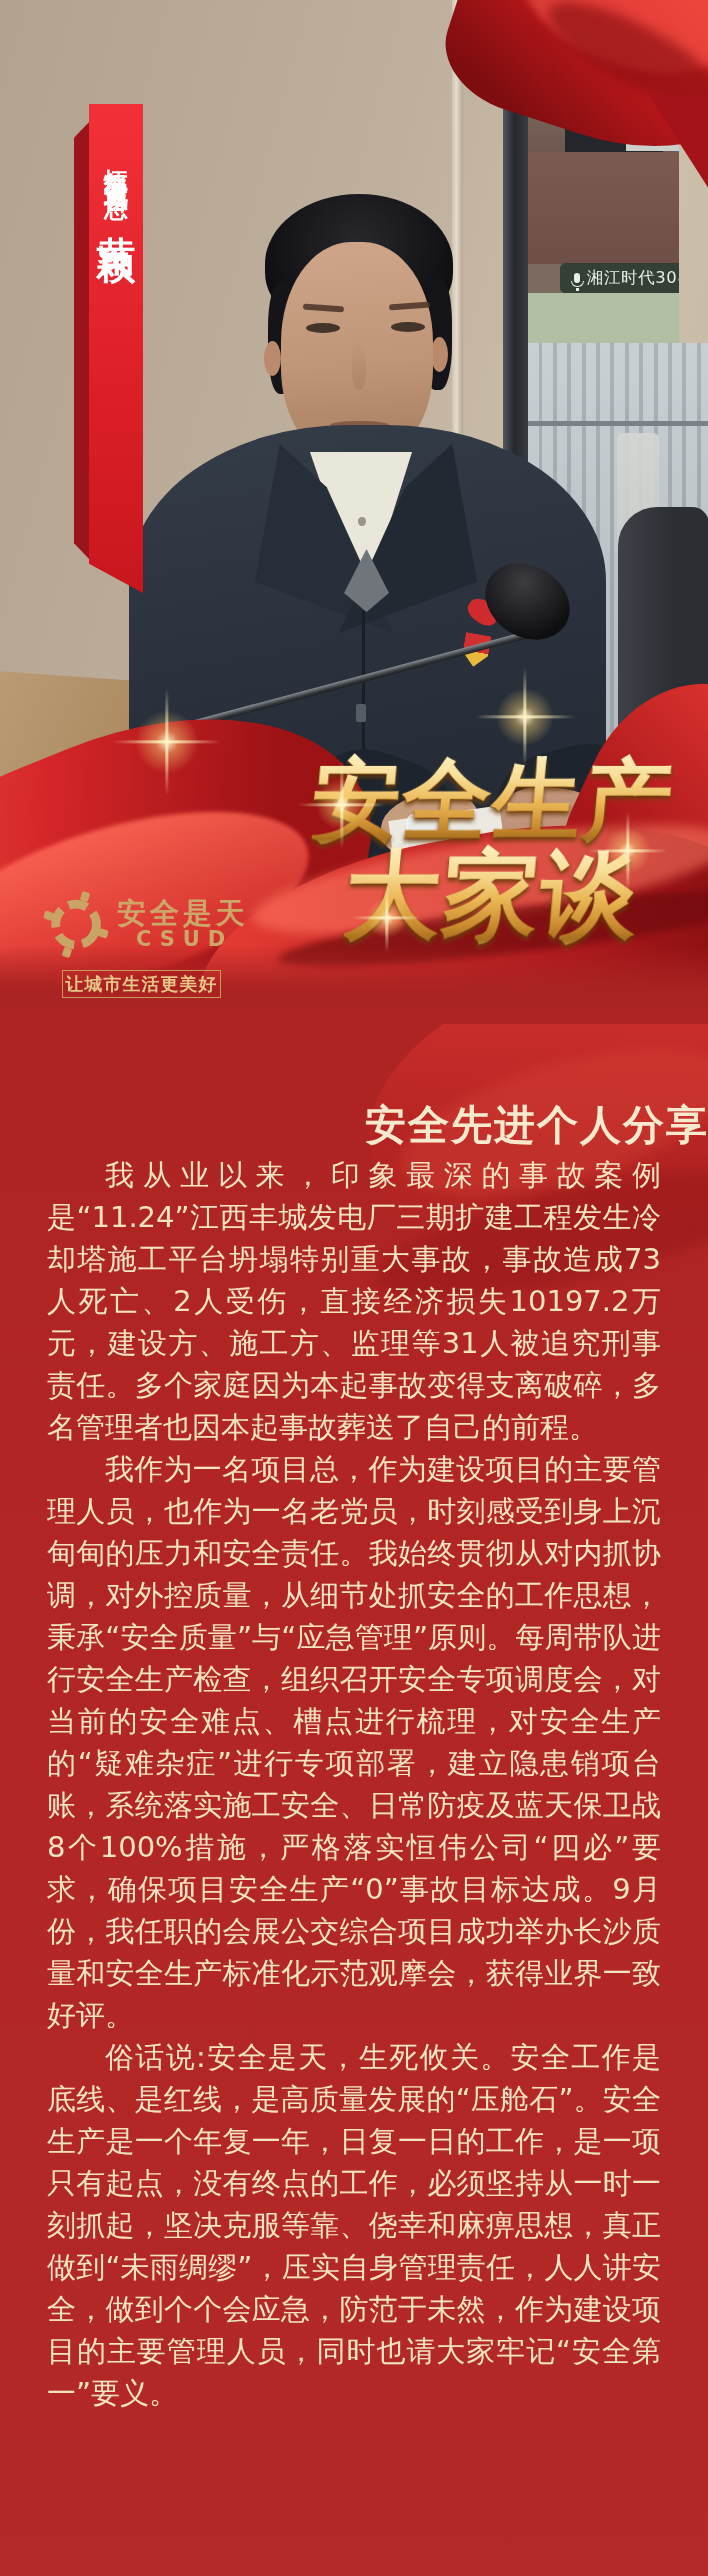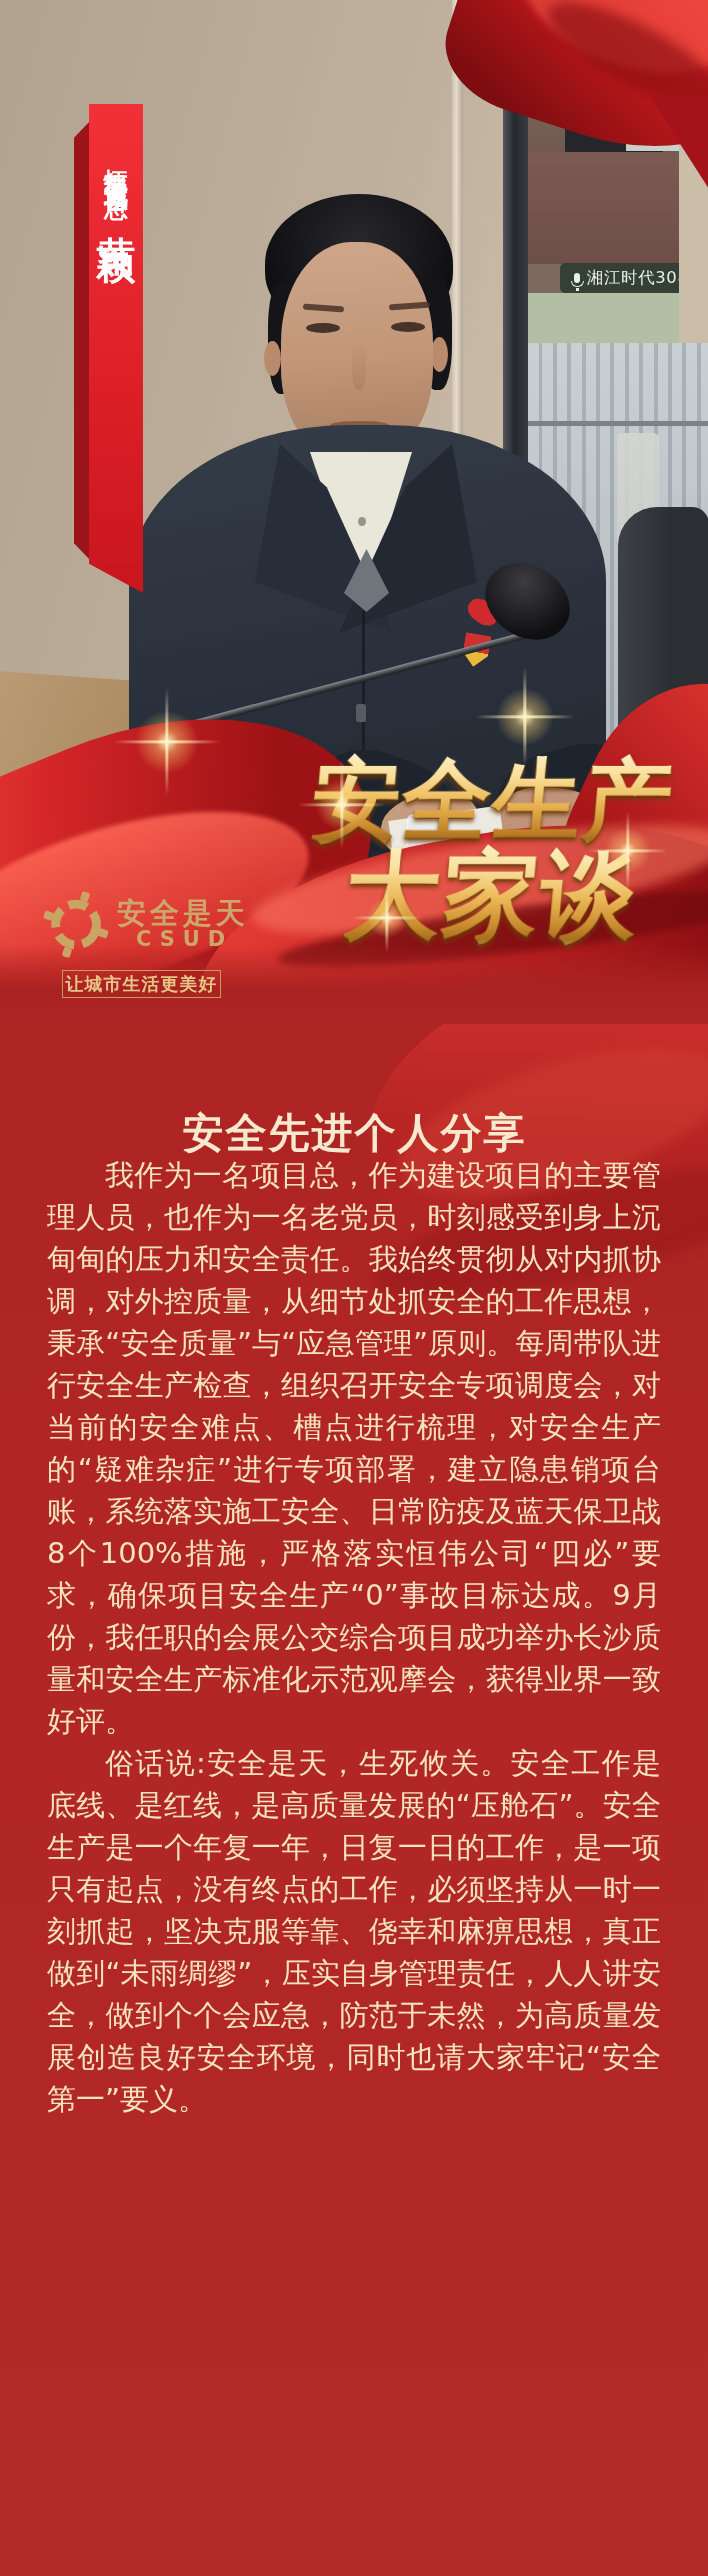--- a/index.html
+++ b/index.html
@@ -168,21 +168,21 @@
   
   #article{position:absolute;left:0;top:1024px;width:709px;height:1552px;overflow:hidden;
     background:linear-gradient(180deg,#ad2423 0%,#b12625 28%,#b32927 100%);}
   .t1{right:-105px;top:-53px;width:446px;height:282px;transform:rotate(-18deg);
     border-radius:45% 55% 50% 50%;
     background:linear-gradient(200deg,#d93431 10%,#b42422 60%,rgba(178,36,34,0) 88%);opacity:.9;}
   .t2{right:-26px;top:39px;width:341px;height:118px;transform:rotate(-16deg);border-radius:50%;
     background:#e04a3c;opacity:.32;}
   .t3{right:-79px;top:164px;width:420px;height:92px;transform:rotate(-13deg);border-radius:50%;
     background:#8e1315;opacity:.4;}
-  .article-title{position:absolute;top:82px;left:0;width:709px;text-align:center;z-index:3;
+  .article-title{position:absolute;top:74px;left:0;width:709px;text-align:right;z-index:3;
     font-size:41px;font-weight:bold;color:#f6e9cd;letter-spacing:2px;}
   .article-body{position:absolute;top:130px;left:47px;width:614px;z-index:3;
     font-size:29px;line-height:42px;color:#f3e3c1;font-weight:500;
     text-align:justify;text-justify:inter-ideograph;}
   .article-body p{margin:0;text-indent:2em;}
 </style>
 </head>
 <body>
 
 <div id="poster">
@@ -287,19 +287,20 @@
     <div class="abs tagline-box">让城市生活更美好</div>
   </div>
 
   <div id="article">
     <div class="silk t1"></div>
     <div class="silk t2 blur10"></div>
     <div class="silk t3 blur10"></div>
 
     <div class="article-title">安全先进个人分享</div>
     <div class="article-body">
+      <p>我从业以来，印象最深的事故案例是“11.24”江西丰城发电厂三期扩建工程发生冷却塔施工平台坍塌特别重大事故，事故造成73人死亡、2人受伤，直接经济损失10197.2万元，建设方、施工方、监理等31人被追究刑事责任。多个家庭因为本起事故变得支离破碎，多名管理者也因本起事故葬送了自己的前程。</p>
       <p>我作为一名项目总，作为建设项目的主要管理人员，也作为一名老党员，时刻感受到身上沉甸甸的压力和安全责任。我始终贯彻从对内抓协调，对外控质量，从细节处抓安全的工作思想，秉承“安全质量”与“应急管理”原则。每周带队进行安全生产检查，组织召开安全专项调度会，对当前的安全难点、槽点进行梳理，对安全生产的“疑难杂症”进行专项部署，建立隐患销项台账，系统落实施工安全、日常防疫及蓝天保卫战8个100%措施，严格落实恒伟公司“四必”要求，确保项目安全生产“0”事故目标达成。9月份，我任职的会展公交综合项目成功举办长沙质量和安全生产标准化示范观摩会，获得业界一致好评。</p>
-      <p>俗话说:安全是天，生死攸关。安全工作是底线、是红线，是高质量发展的“压舱石”。安全生产是一个年复一年，日复一日的工作，是一项只有起点，没有终点的工作，必须坚持从一时一刻抓起，坚决克服等靠、侥幸和麻痹思想，真正做到“未雨绸缪”，压实自身管理责任，人人讲安全，做到个个会应急，防范于未然，为高质量发展创造良好安全环境，同时也请大家牢记“安全第一”要义。</p>
+      <p>俗话说:安全是天，生死攸关。安全工作是底线、是红线，是高质量发展的“压舱石”。安全生产是一个年复一年，日复一日的工作，是一项只有起点，没有终点的工作，必须坚持从一时一刻抓起，坚决克服等靠、侥幸和麻痹思想，真正做到“未雨绸缪”，压实自身管理责任，人人讲安全，做到个个会应急，防范于未然，作为建设项目的主要管理人员，同时也请大家牢记“安全第一”要义。</p>
     </div>
   </div>
 
 </div>
 
 
 </body></html>

